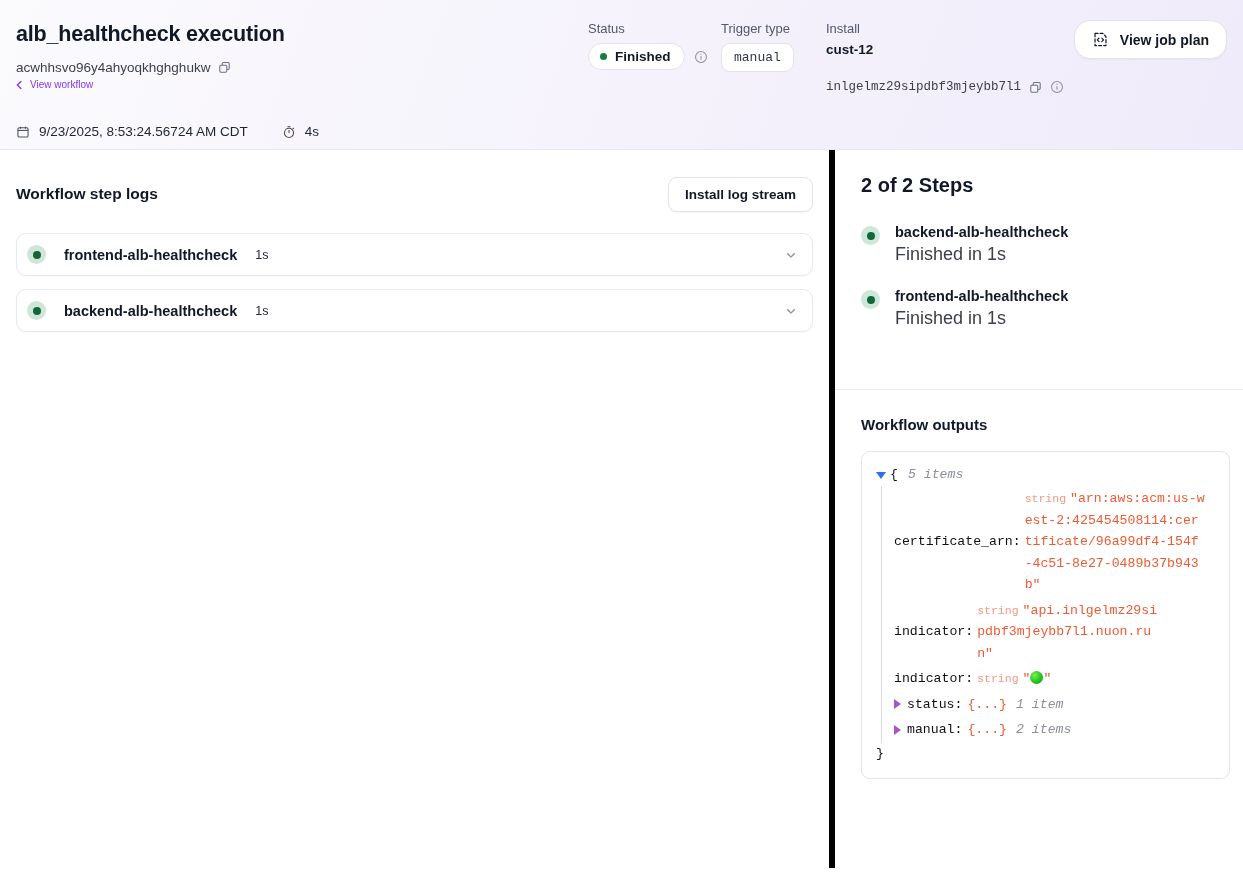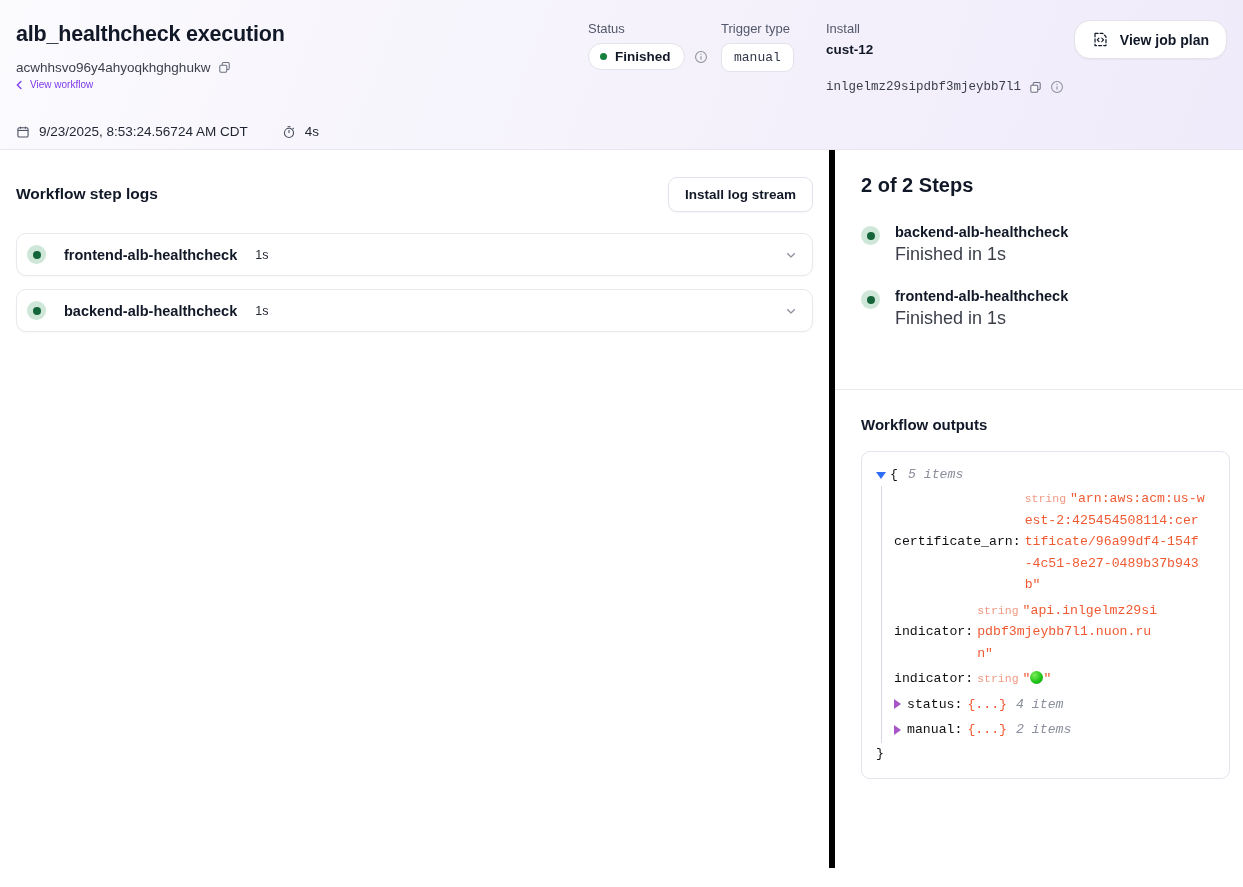--- a/index.html
+++ b/index.html
@@ -553,21 +553,21 @@
             <span class="kv-key">indicator:</span>
             <span class="kv-val">
               <span class="type-tag">string</span><span>"</span><span class="emoji-dot"></span><span>"</span>
             </span>
           </div>
 
           <div class="collapsed-row">
             <span class="tri-right"></span>
             <span class="kv-key">status:</span>
             <span class="ellipsis" style="margin-left:5px;">{...}</span>
-            <span class="item-count">4 item</span>
+            <span class="item-count">1 item</span>
           </div>
 
           <div class="collapsed-row">
             <span class="tri-right"></span>
             <span class="kv-key">manual:</span>
             <span class="ellipsis" style="margin-left:5px;">{...}</span>
             <span class="item-count">2 items</span>
           </div>
 
         </div>

